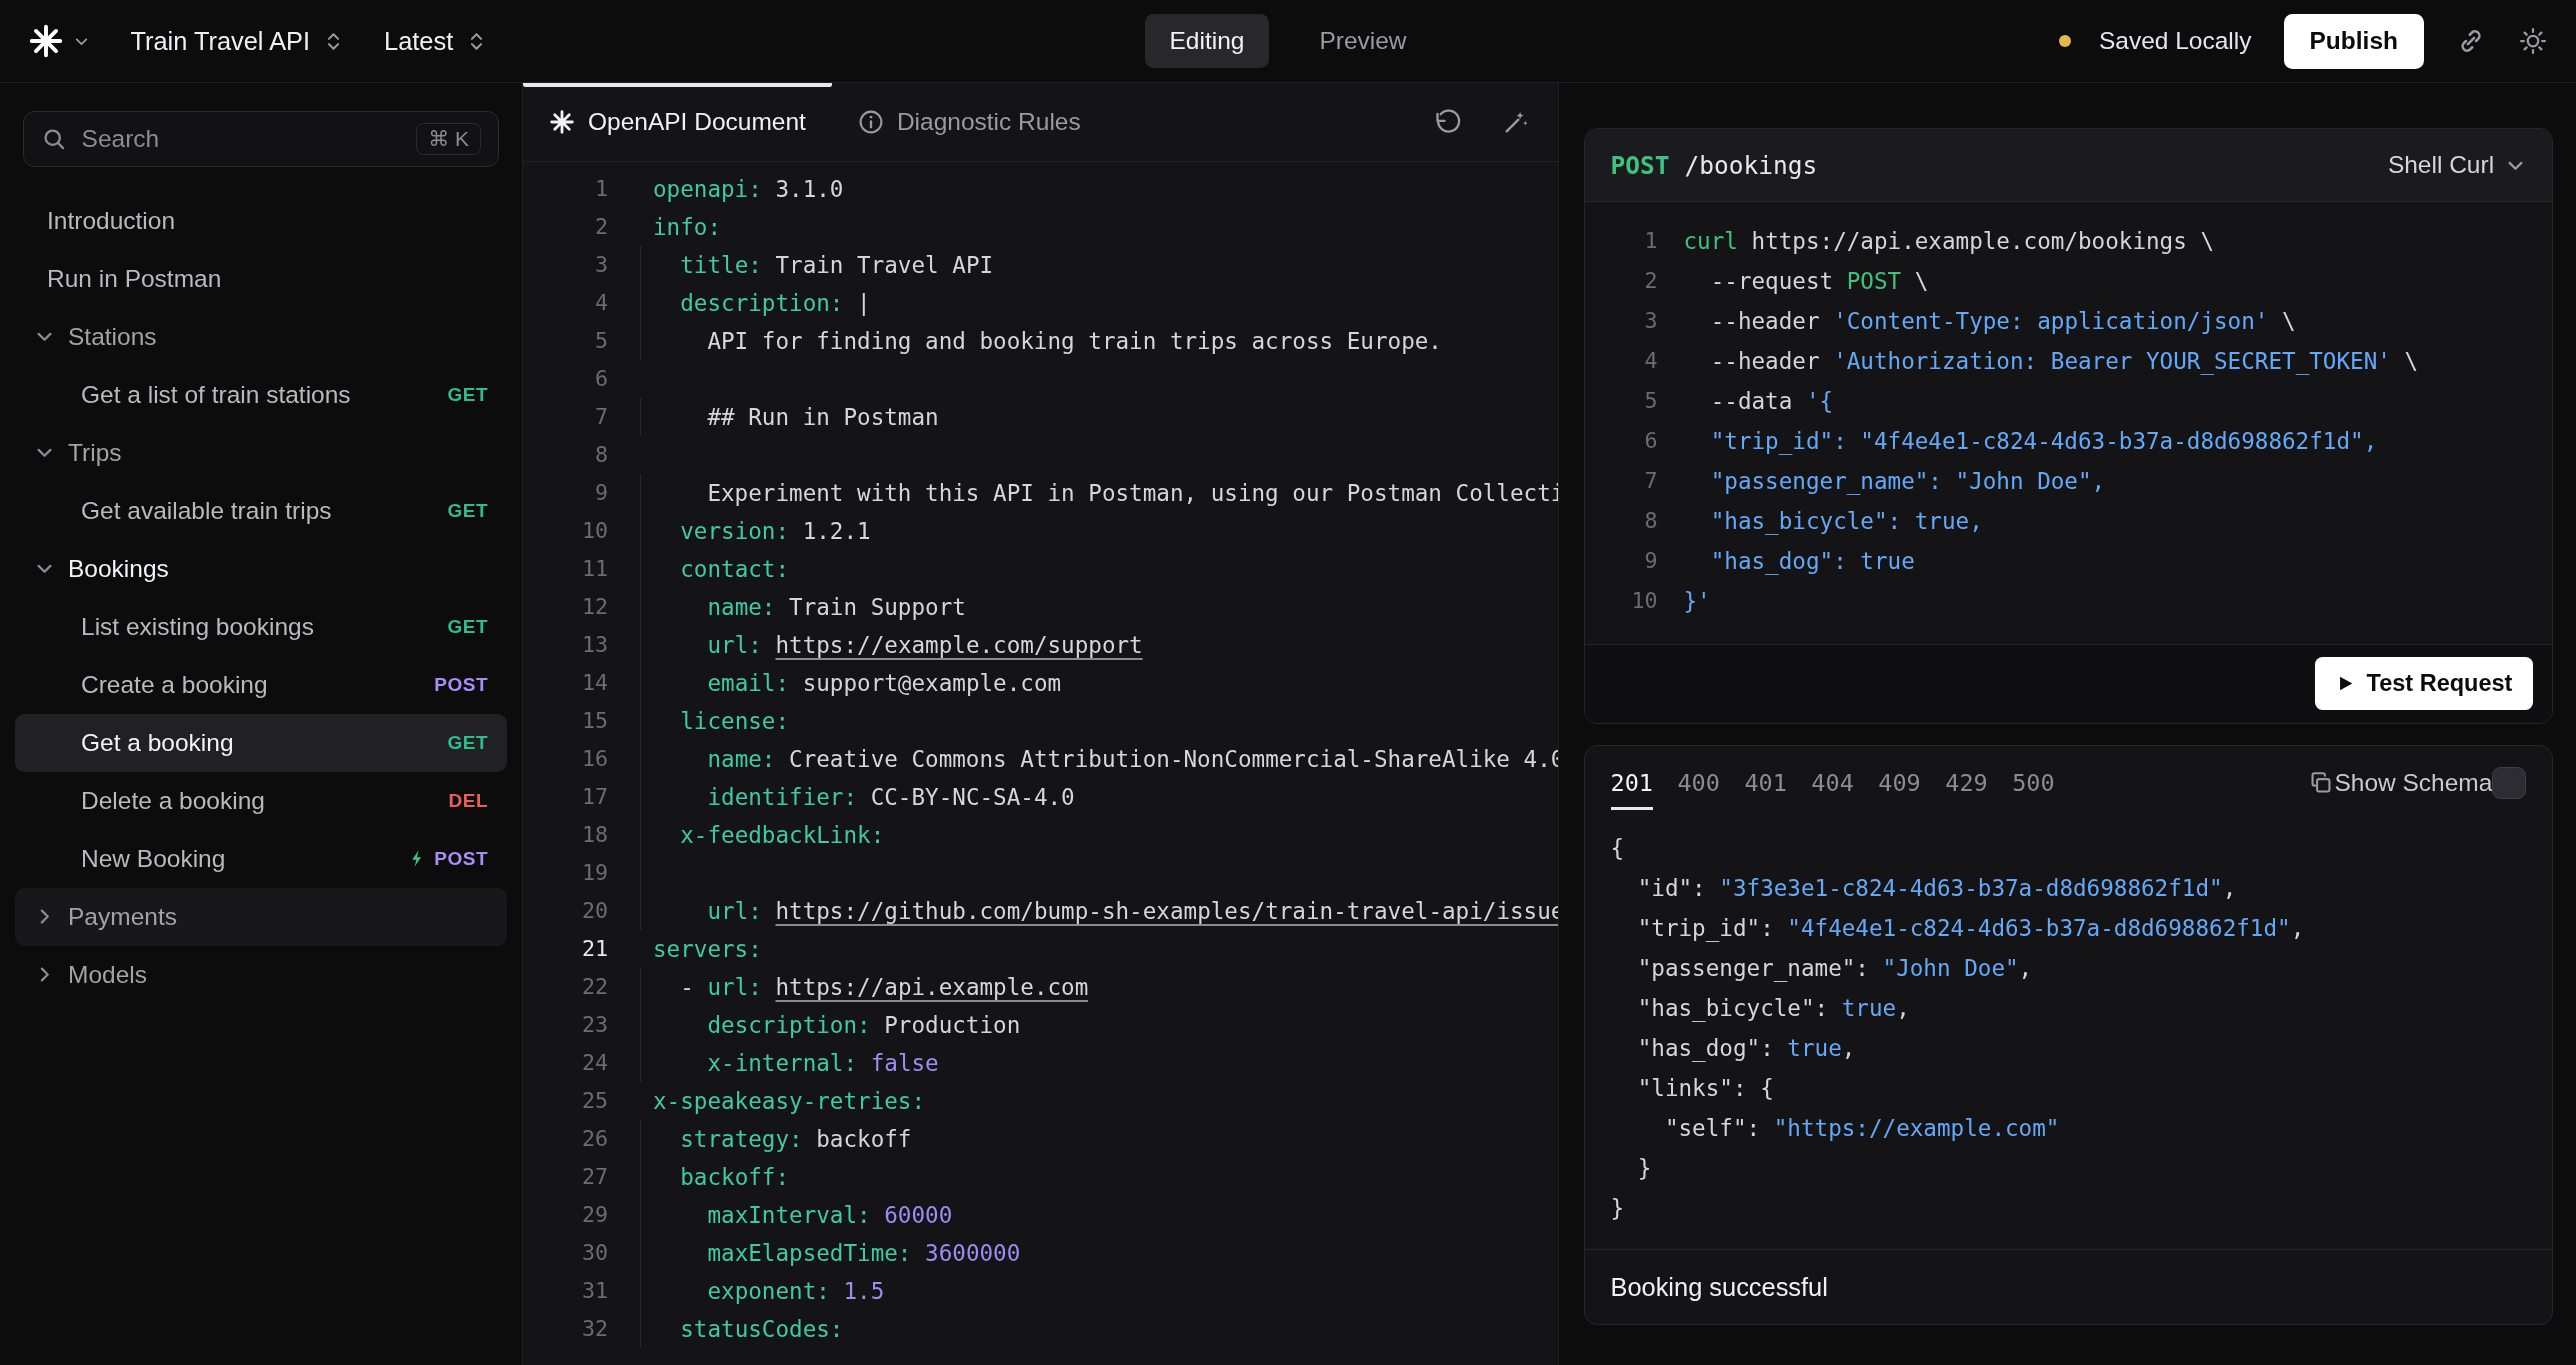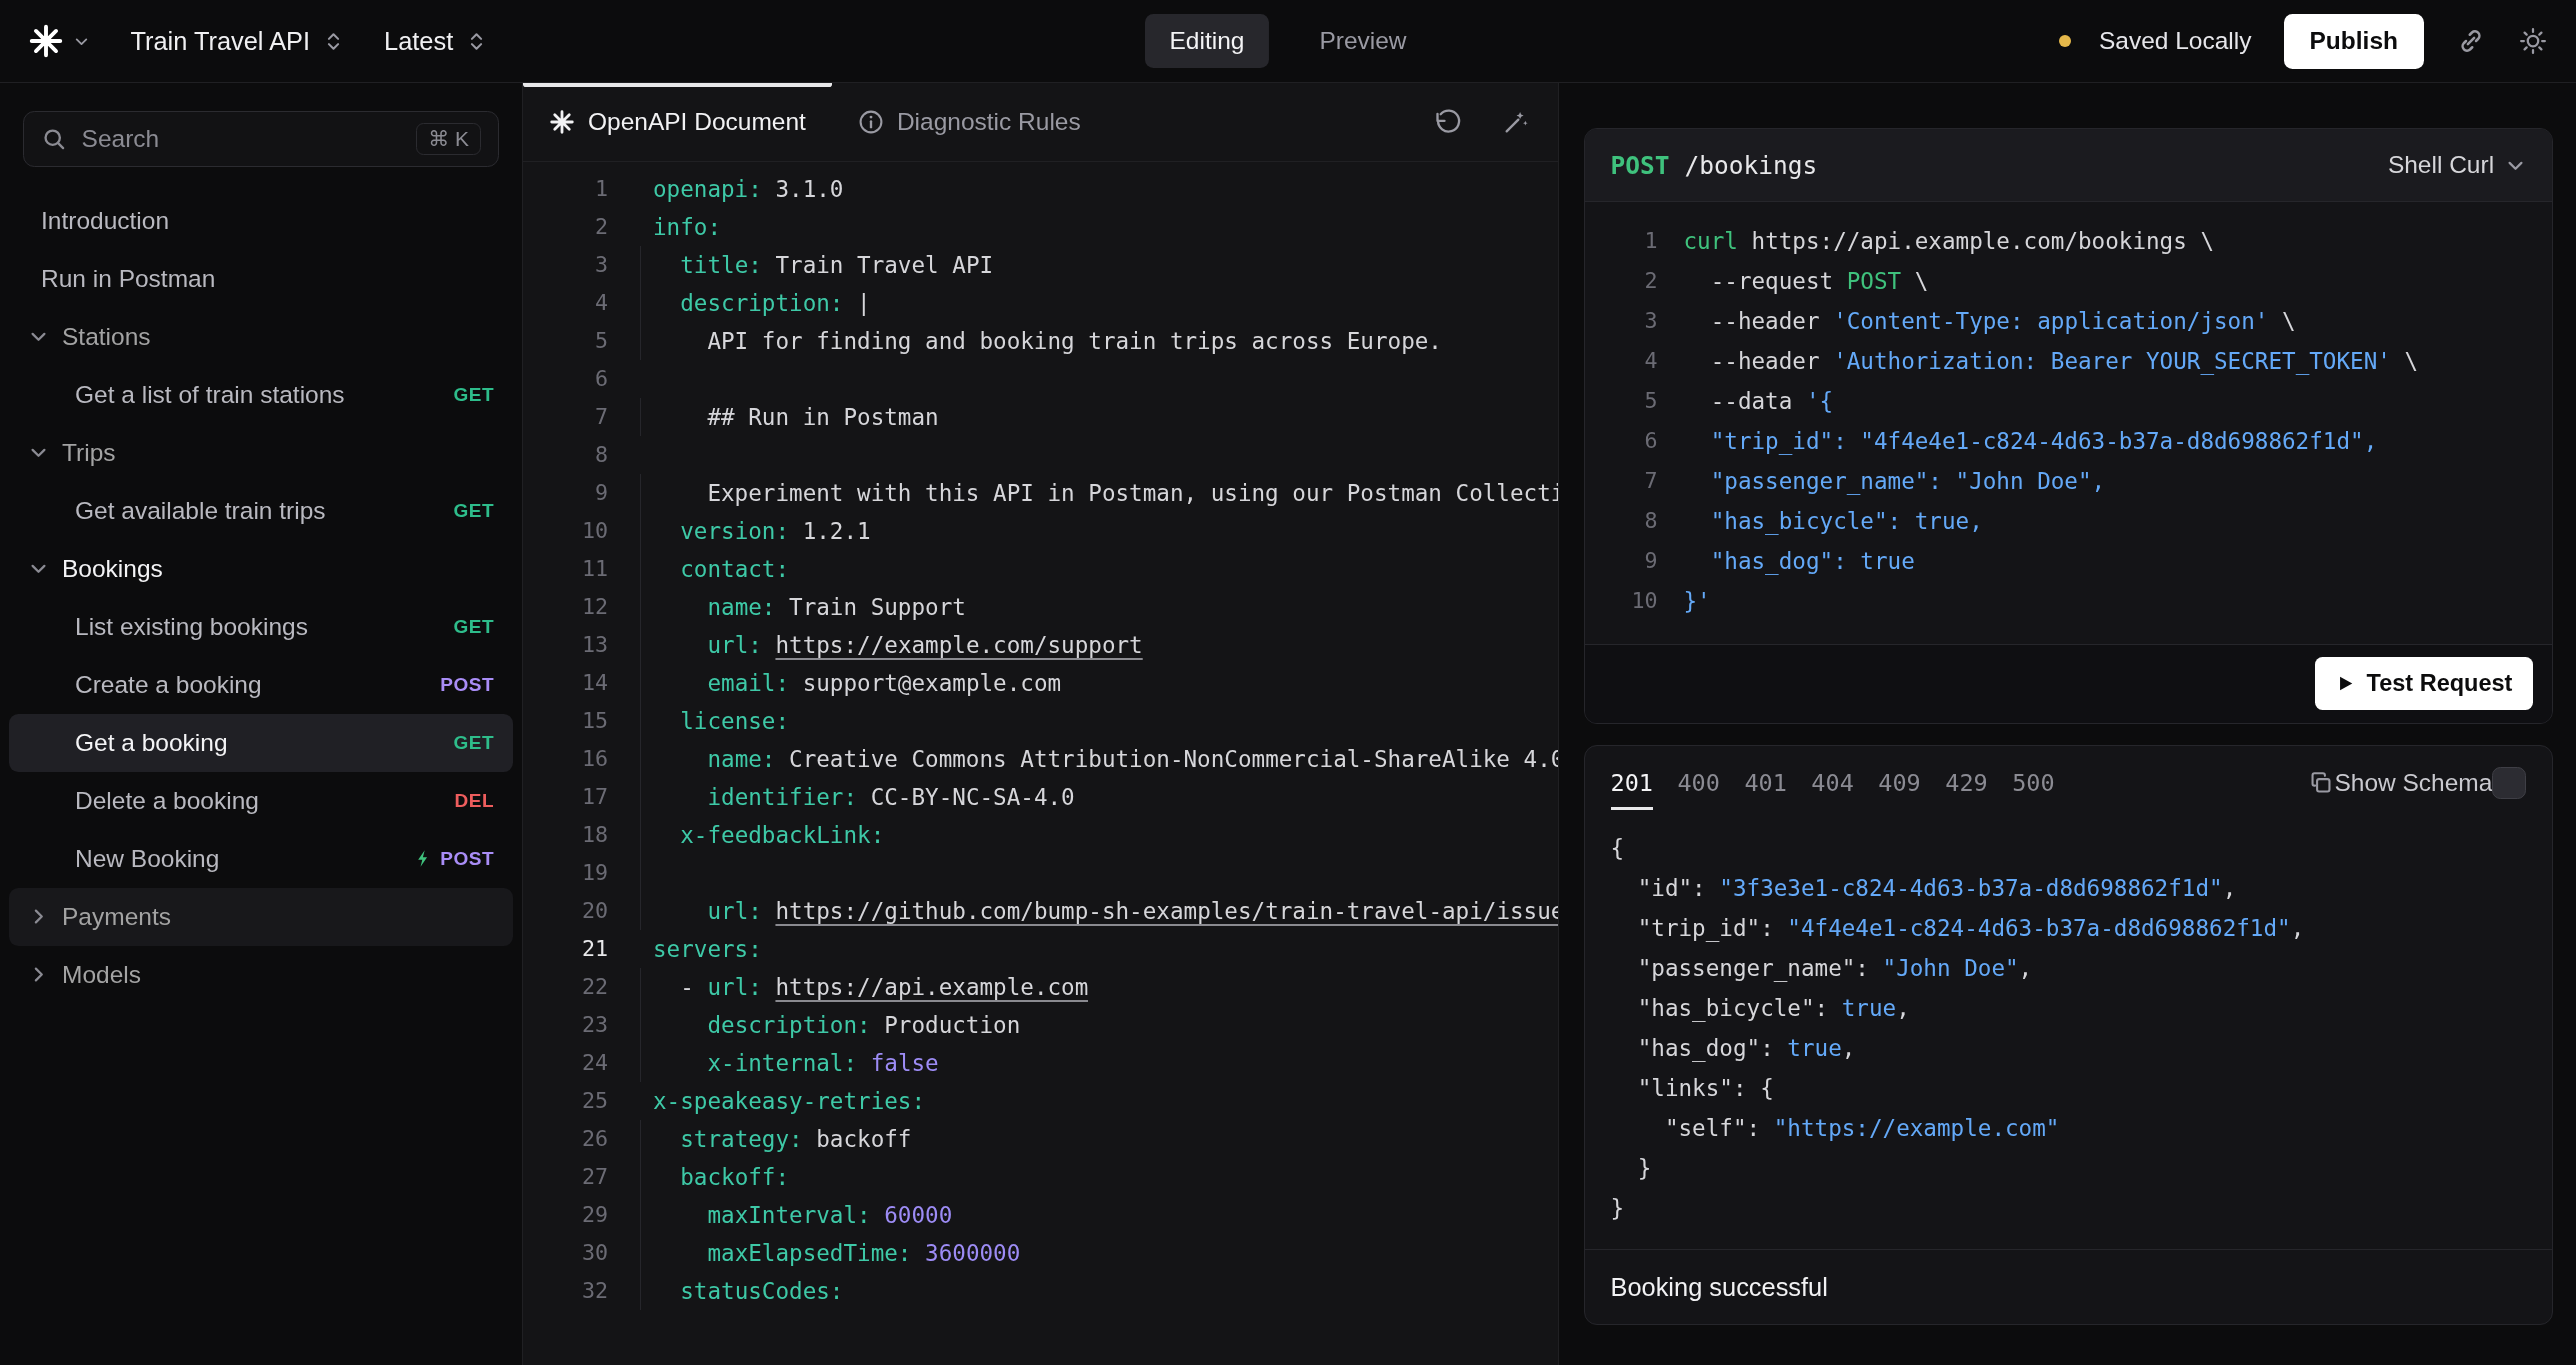--- a/index.html
+++ b/index.html
@@ -36,21 +36,21 @@
   
   .mainrow{flex:1;display:flex;min-height:0}
 
   
   .sidebar{flex:0 0 523px;width:523px;border-right:0.9px solid #202023;background:#0c0c0d;
     padding-top:28px;overflow:hidden}
   .search{margin:0 22.6px 24.5px;height:56px;border:0.9px solid #2b2b30;border-radius:11.3px;
     display:flex;align-items:center;gap:15px;padding:4px 17px;color:#8b8b93;background:#121214;cursor:text}
   .search .placeholder{font-size:24.5px;flex:1}
   .kbd{font-size:21px;border:0.9px solid #2b2b30;border-radius:7.5px;padding:2.8px 11.3px;color:#8b8b93}
-  nav{display:flex;flex-direction:column;padding:0 9px}
+  nav{display:flex;flex-direction:column;padding:0 15px}
   .nav-item{height:58px;display:flex;align-items:center;border-radius:9.4px;font-size:24.5px;
     color:#b9b9c0;cursor:pointer}
   .nav-item .chev svg{width:21px;height:21px}
   .nav-item.link{padding-left:32px}
   .nav-item.group{padding-left:19px;gap:13px;color:#a3a3a3}
   .nav-item.group .chev{color:#8b8b93}
   .nav-item.group.active-group{color:#f4f4f6}
   .nav-item.group.hovered{background:#18181b}
   .nav-item.op{padding-left:66px;padding-right:19px}
   .nav-item.op .nav-label{flex:1;overflow:hidden;white-space:nowrap;text-overflow:ellipsis}
@@ -366,20 +366,21 @@
           <div class="code-line ed ind"><span class="ln">20</span><span class="lc"><span class="tk-t">    </span><span class="tk-k">url:</span><span class="tk-t"> </span><span class="tk-u">https://github.com/bump-sh-examples/train-travel-api/issues</span></span></div>
           <div class="code-line ed"><span class="ln ln-active">21</span><span class="lc"><span class="tk-k">servers:</span></span></div>
           <div class="code-line ed ind"><span class="ln">22</span><span class="lc"><span class="tk-t">  - </span><span class="tk-k">url:</span><span class="tk-t"> </span><span class="tk-u">https://api.example.com</span></span></div>
           <div class="code-line ed ind"><span class="ln">23</span><span class="lc"><span class="tk-t">    </span><span class="tk-k">description:</span><span class="tk-t"> Production</span></span></div>
           <div class="code-line ed ind"><span class="ln">24</span><span class="lc"><span class="tk-t">    </span><span class="tk-k">x-internal:</span><span class="tk-t"> </span><span class="tk-n">false</span></span></div>
           <div class="code-line ed"><span class="ln">25</span><span class="lc"><span class="tk-k">x-speakeasy-retries:</span></span></div>
           <div class="code-line ed ind"><span class="ln">26</span><span class="lc"><span class="tk-t">  </span><span class="tk-k">strategy:</span><span class="tk-t"> backoff</span></span></div>
           <div class="code-line ed ind"><span class="ln">27</span><span class="lc"><span class="tk-t">  </span><span class="tk-k">backoff:</span></span></div>
           <div class="code-line ed ind"><span class="ln">29</span><span class="lc"><span class="tk-t">    </span><span class="tk-k">maxInterval:</span><span class="tk-t"> </span><span class="tk-n">60000</span></span></div>
           <div class="code-line ed ind"><span class="ln">30</span><span class="lc"><span class="tk-t">    </span><span class="tk-k">maxElapsedTime:</span><span class="tk-t"> </span><span class="tk-n">3600000</span></span></div>
+          <div class="code-line ed ind"><span class="ln">31</span><span class="lc"><span class="tk-t">    </span><span class="tk-k">exponent:</span><span class="tk-t"> </span><span class="tk-n">1.5</span></span></div>
           <div class="code-line ed ind"><span class="ln">32</span><span class="lc"><span class="tk-t">  </span><span class="tk-k">statusCodes:</span></span></div>
         </div>
     </main>
 
     <section class="rightpanel">
 
       <div class="card request-card">
         <div class="card-head">
           <div class="endpoint">
             <span class="method">POST</span>

